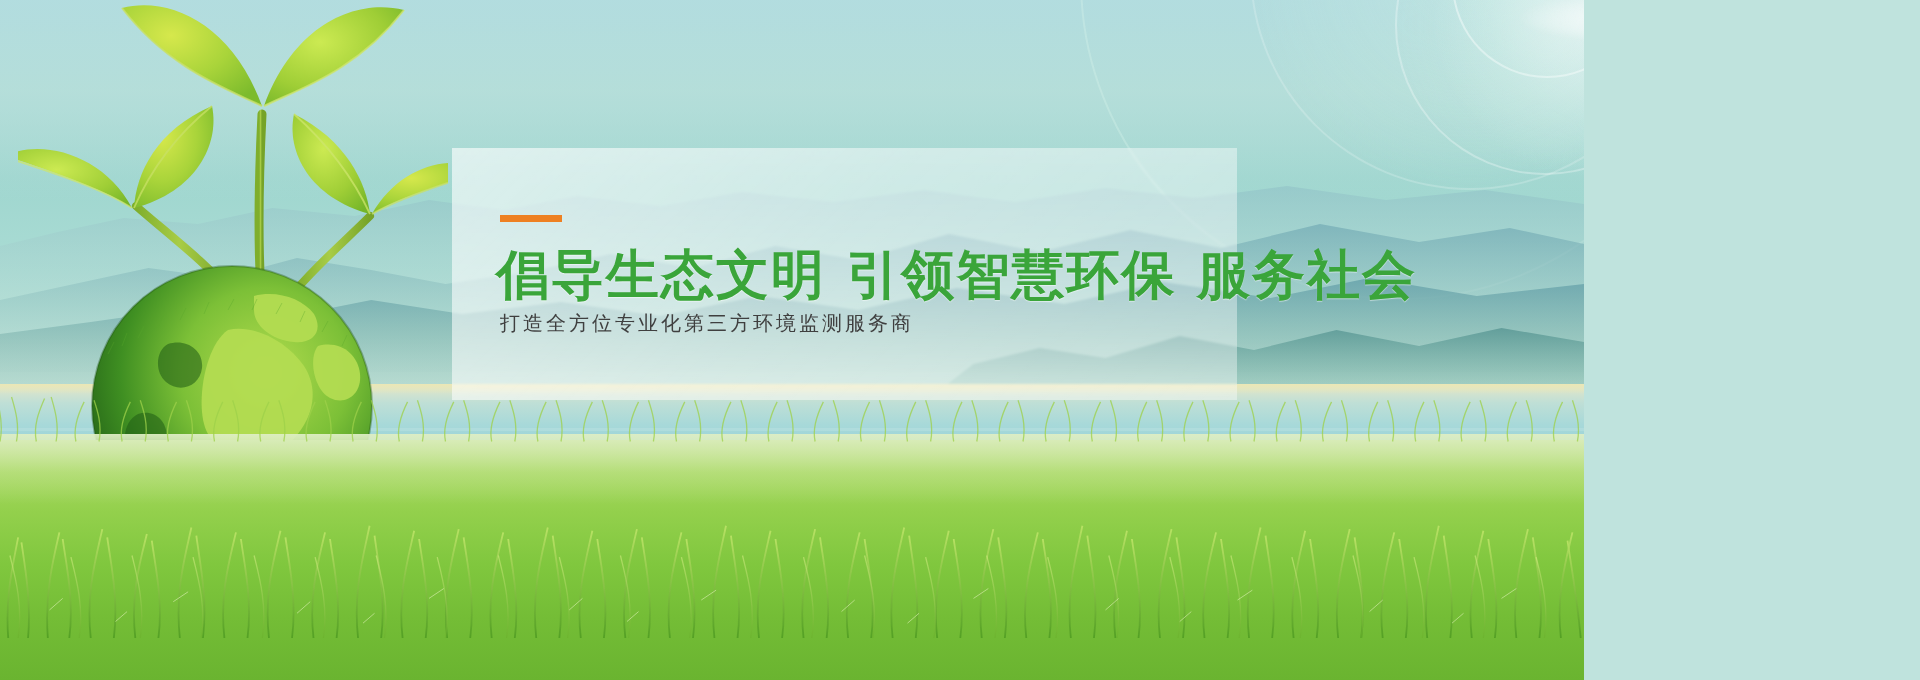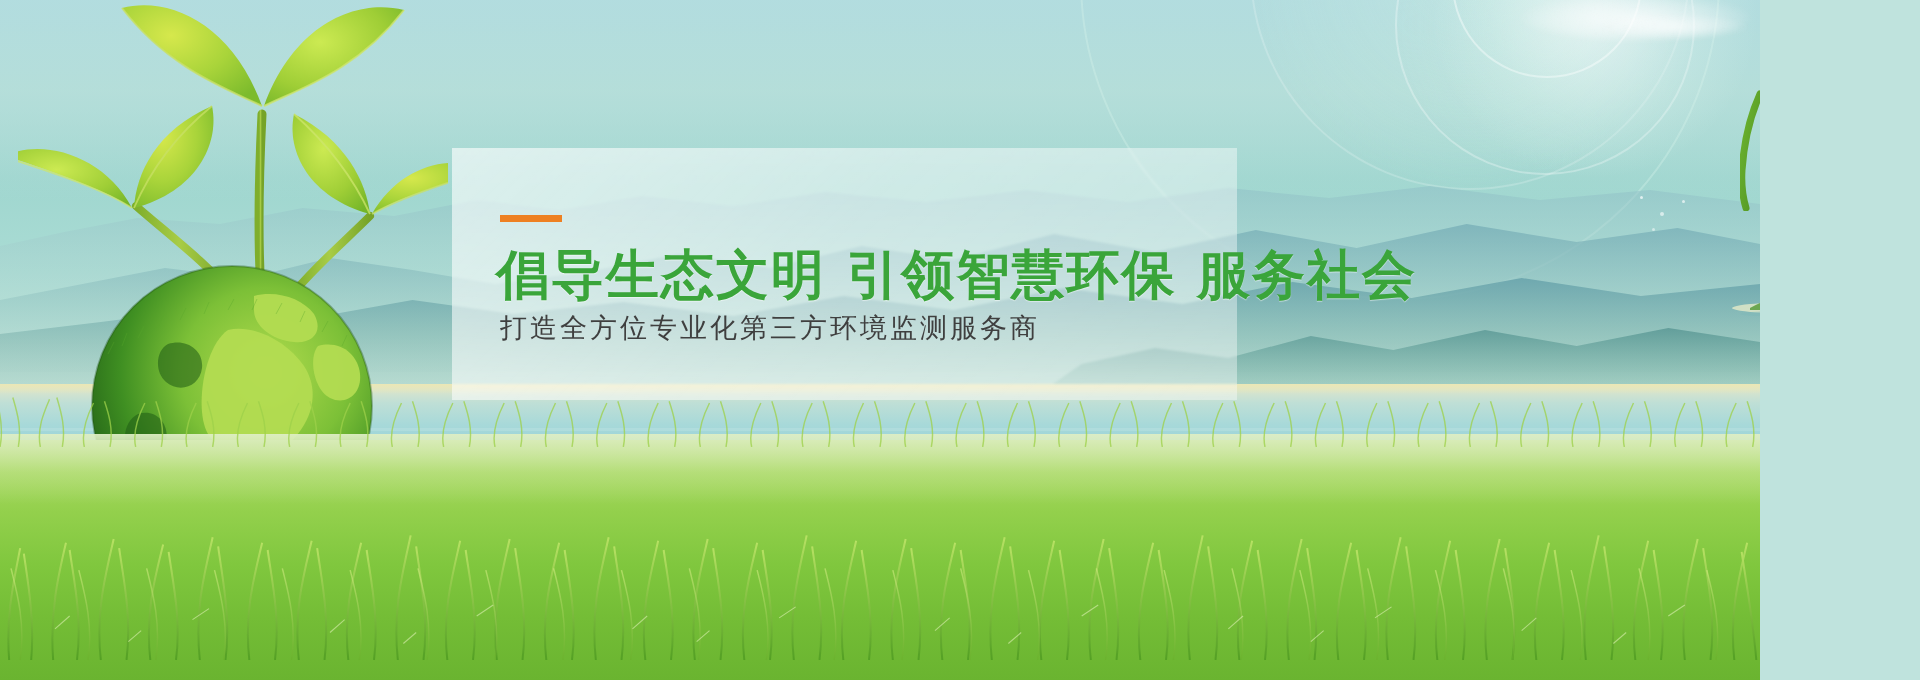--- a/index.html
+++ b/index.html
@@ -4,21 +4,21 @@
 <style>
   * { margin:0; padding:0; box-sizing:border-box; }
   html,body { width:1920px; height:680px; overflow:hidden; }
   body {
     font-family:"DejaVu Sans","Liberation Sans",sans-serif;
     background:#bfe3dd;
   }
 
   #banner {
     position:relative;
-    width:1760px;
+    width:1584px;
     height:680px;
     overflow:hidden;
   }
 
   
   .sky {
     position:absolute; inset:0;
     background:
       linear-gradient(180deg,
         #bfe1dc 0%,
@@ -132,21 +132,21 @@
   }
   .headline {
     position:absolute; left:496px; top:245px;
     font-size:53px; font-weight:bold; color:#3aa53a;
     letter-spacing:2px; line-height:1.12;
     white-space:nowrap;
     text-shadow:0 1px 1px rgba(255,255,255,.5);
   }
   .subline {
     position:absolute; left:500px; top:310px;
-    font-size:27px; color:#3f3f3f; letter-spacing:3px;
+    font-size:20px; color:#3f3f3f; letter-spacing:3px;
     white-space:nowrap; font-weight:normal;
   }
 </style>
 </head>
 <body>
 
 <div id="banner">
 
   <div class="sky"></div>
   <div class="sky-top-blue"></div>

